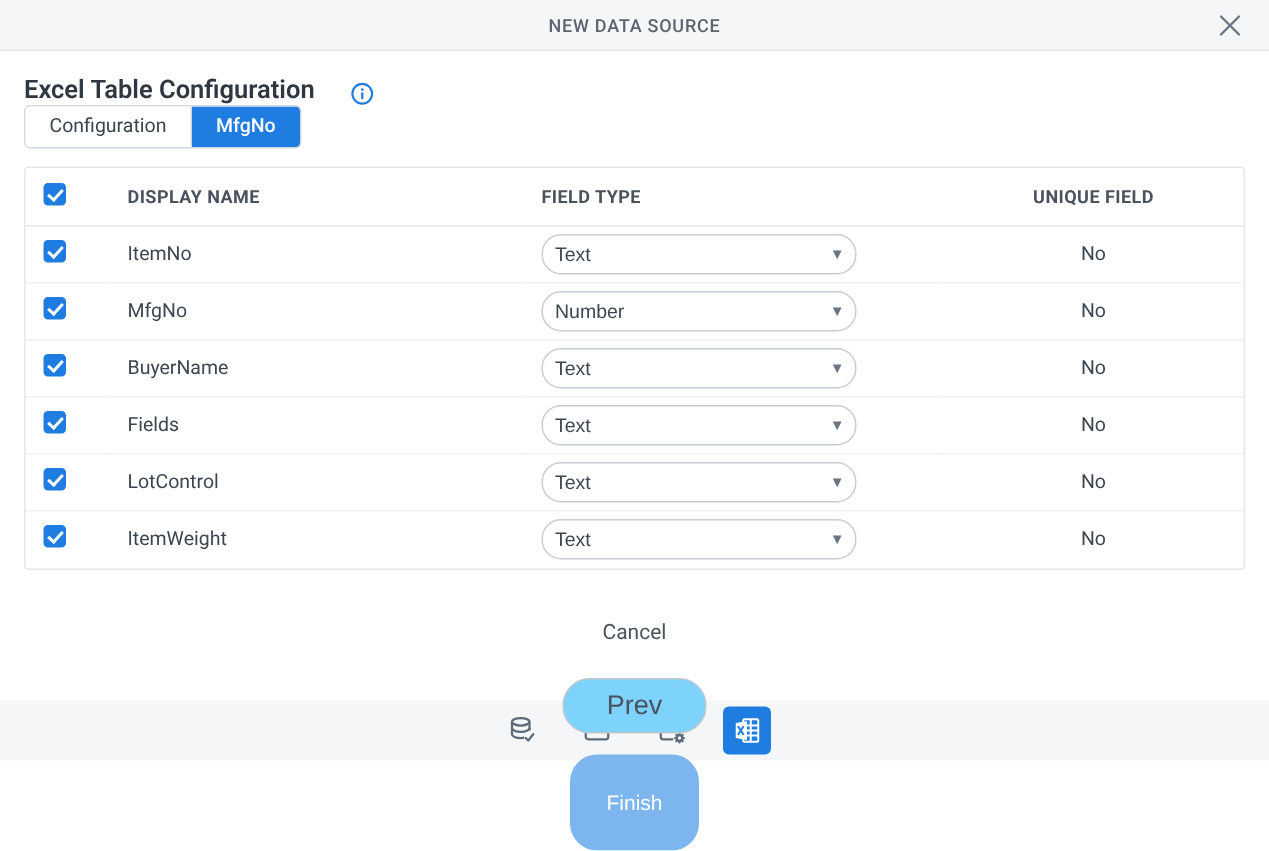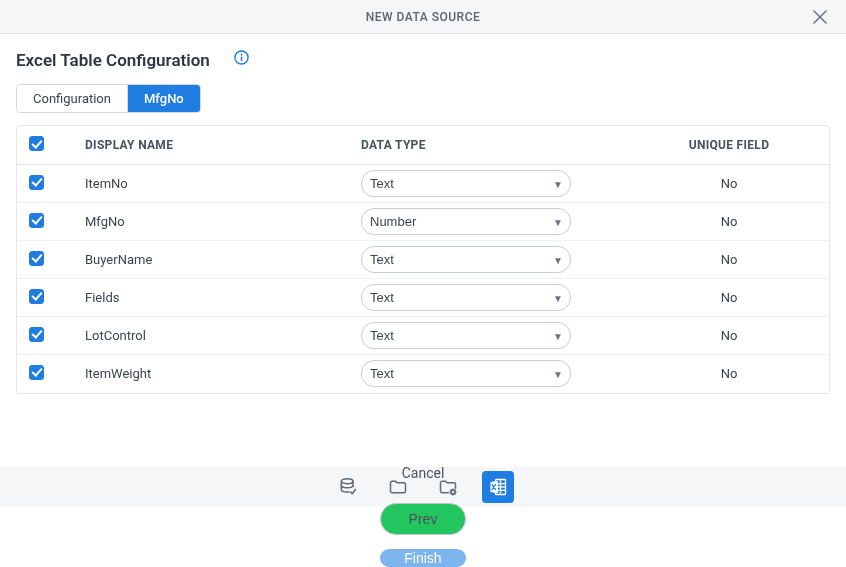--- a/index.html
+++ b/index.html
@@ -38,23 +38,22 @@
     justify-content: center;
     cursor: pointer;
     color: #6b7684;
     font-size: 16px;
   }
   .content {
     padding: 16px 16px 0 16px;
   }
   .page-title-row {
     display: flex;
-    align-items: flex-start;
+    align-items: flex-end;
     gap: 24px;
-    margin-bottom: 14px;
   }
   .page-title {
     font-size: 17px;
     font-weight: 600;
     color: #2e3742;
   }
   .info-icon {
     width: 15px; height: 15px;
     display: flex; align-items: center; justify-content: center;
     color: #1f7ce0;
@@ -187,35 +186,35 @@
     background: #fff;
     flex-direction: column;
   }
   .btn-text {
     font-size: 14px;
     color: #4a525e;
     cursor: pointer;
     padding: 8px 12px;
   }
   .btn-outline {
-    font-size: 14px;
+    font-size: 18px;
     color: #4a525e;
-    background: #22c55e;
+    background: #7dd3fc;
     border: 1px solid #c0c6cf;
     border-radius: 18px;
     padding: 7px 28px;
     cursor: pointer;
   }
   .btn-primary {
     font-size: 14px;
     color: #fff;
     background: #7db5ee;
     border: none;
     border-radius: 18px;
-    padding: 1px 24px;
+    padding: 24px 24px;
     cursor: pointer;
     font-weight: 500;
   }
 </style>
 </head>
 <body>
 
 <div class="modal-header">
   <span class="modal-title">NEW DATA SOURCE</span>
   <div class="close-btn">
@@ -243,21 +242,21 @@
     </div>
 
   <div class="table-wrap">
     <table>
       <thead>
         <tr>
           <th class="col-check">
             <span class="chk"></span>
           </th>
           <th>DISPLAY NAME</th>
-          <th class="col-type">DATA TYPE</th>
+          <th class="col-type">FIELD TYPE</th>
           <th class="col-unique">UNIQUE FIELD</th>
         </tr>
       </thead>
       <tbody id="tbody">
           <tr>
             <td class="col-check"><span class="chk"></span></td>
             <td>ItemNo</td>
             <td class="col-type">
               <div class="select-wrap"><select><option>Text</option><option>Number</option></select><span class="select-caret">▼</span></div>
             </td>

